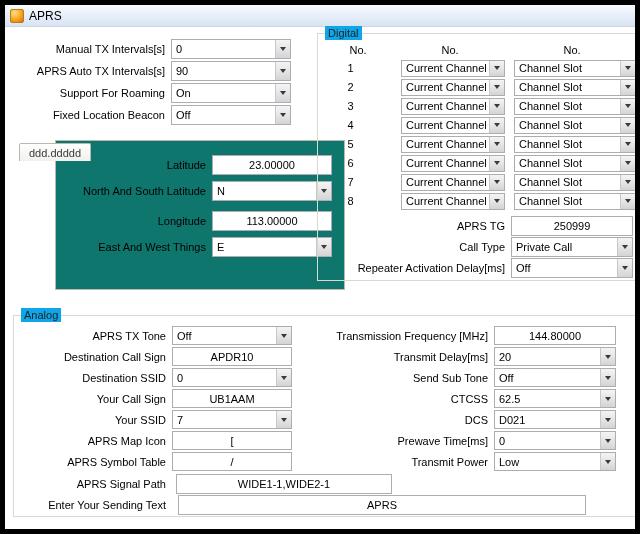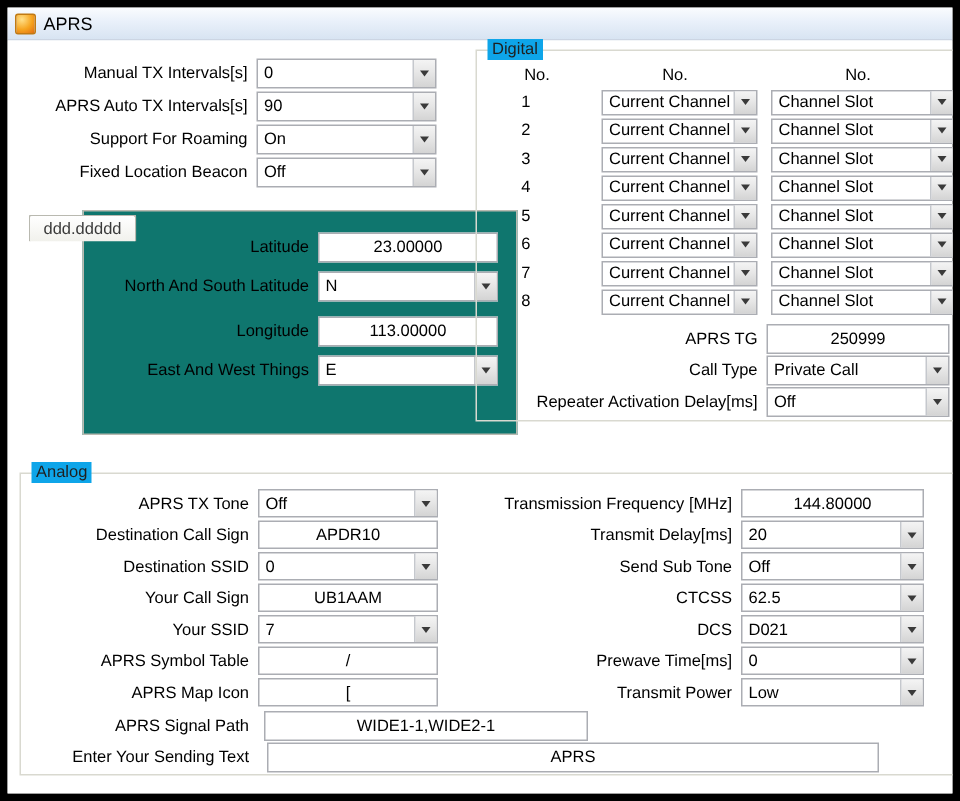--- a/index.html
+++ b/index.html
@@ -330,26 +330,26 @@
           <span class="txt w120">UB1AAM</span>
         </div>
         <div class="row">
           <span class="lbl">Your SSID</span>
           <span class="combo w120">
             <span class="val">7</span>
             <span class="cbtn"></span>
           </span>
         </div>
         <div class="row">
+          <span class="lbl">APRS Map Icon</span>
+          <span class="txt w120">[</span>
+        </div>
+        <div class="row">
           <span class="lbl">APRS Symbol Table</span>
           <span class="txt w120">/</span>
-        </div>
-        <div class="row">
-          <span class="lbl">APRS Map Icon</span>
-          <span class="txt w120">[</span>
         </div>
       </div>
 
       <div id="acol-right">
         <div class="row">
           <span class="lbl">Transmission Frequency [MHz]</span>
           <span class="txt w122">144.80000</span>
         </div>
         <div class="row">
           <span class="lbl">Transmit Delay[ms]</span>

